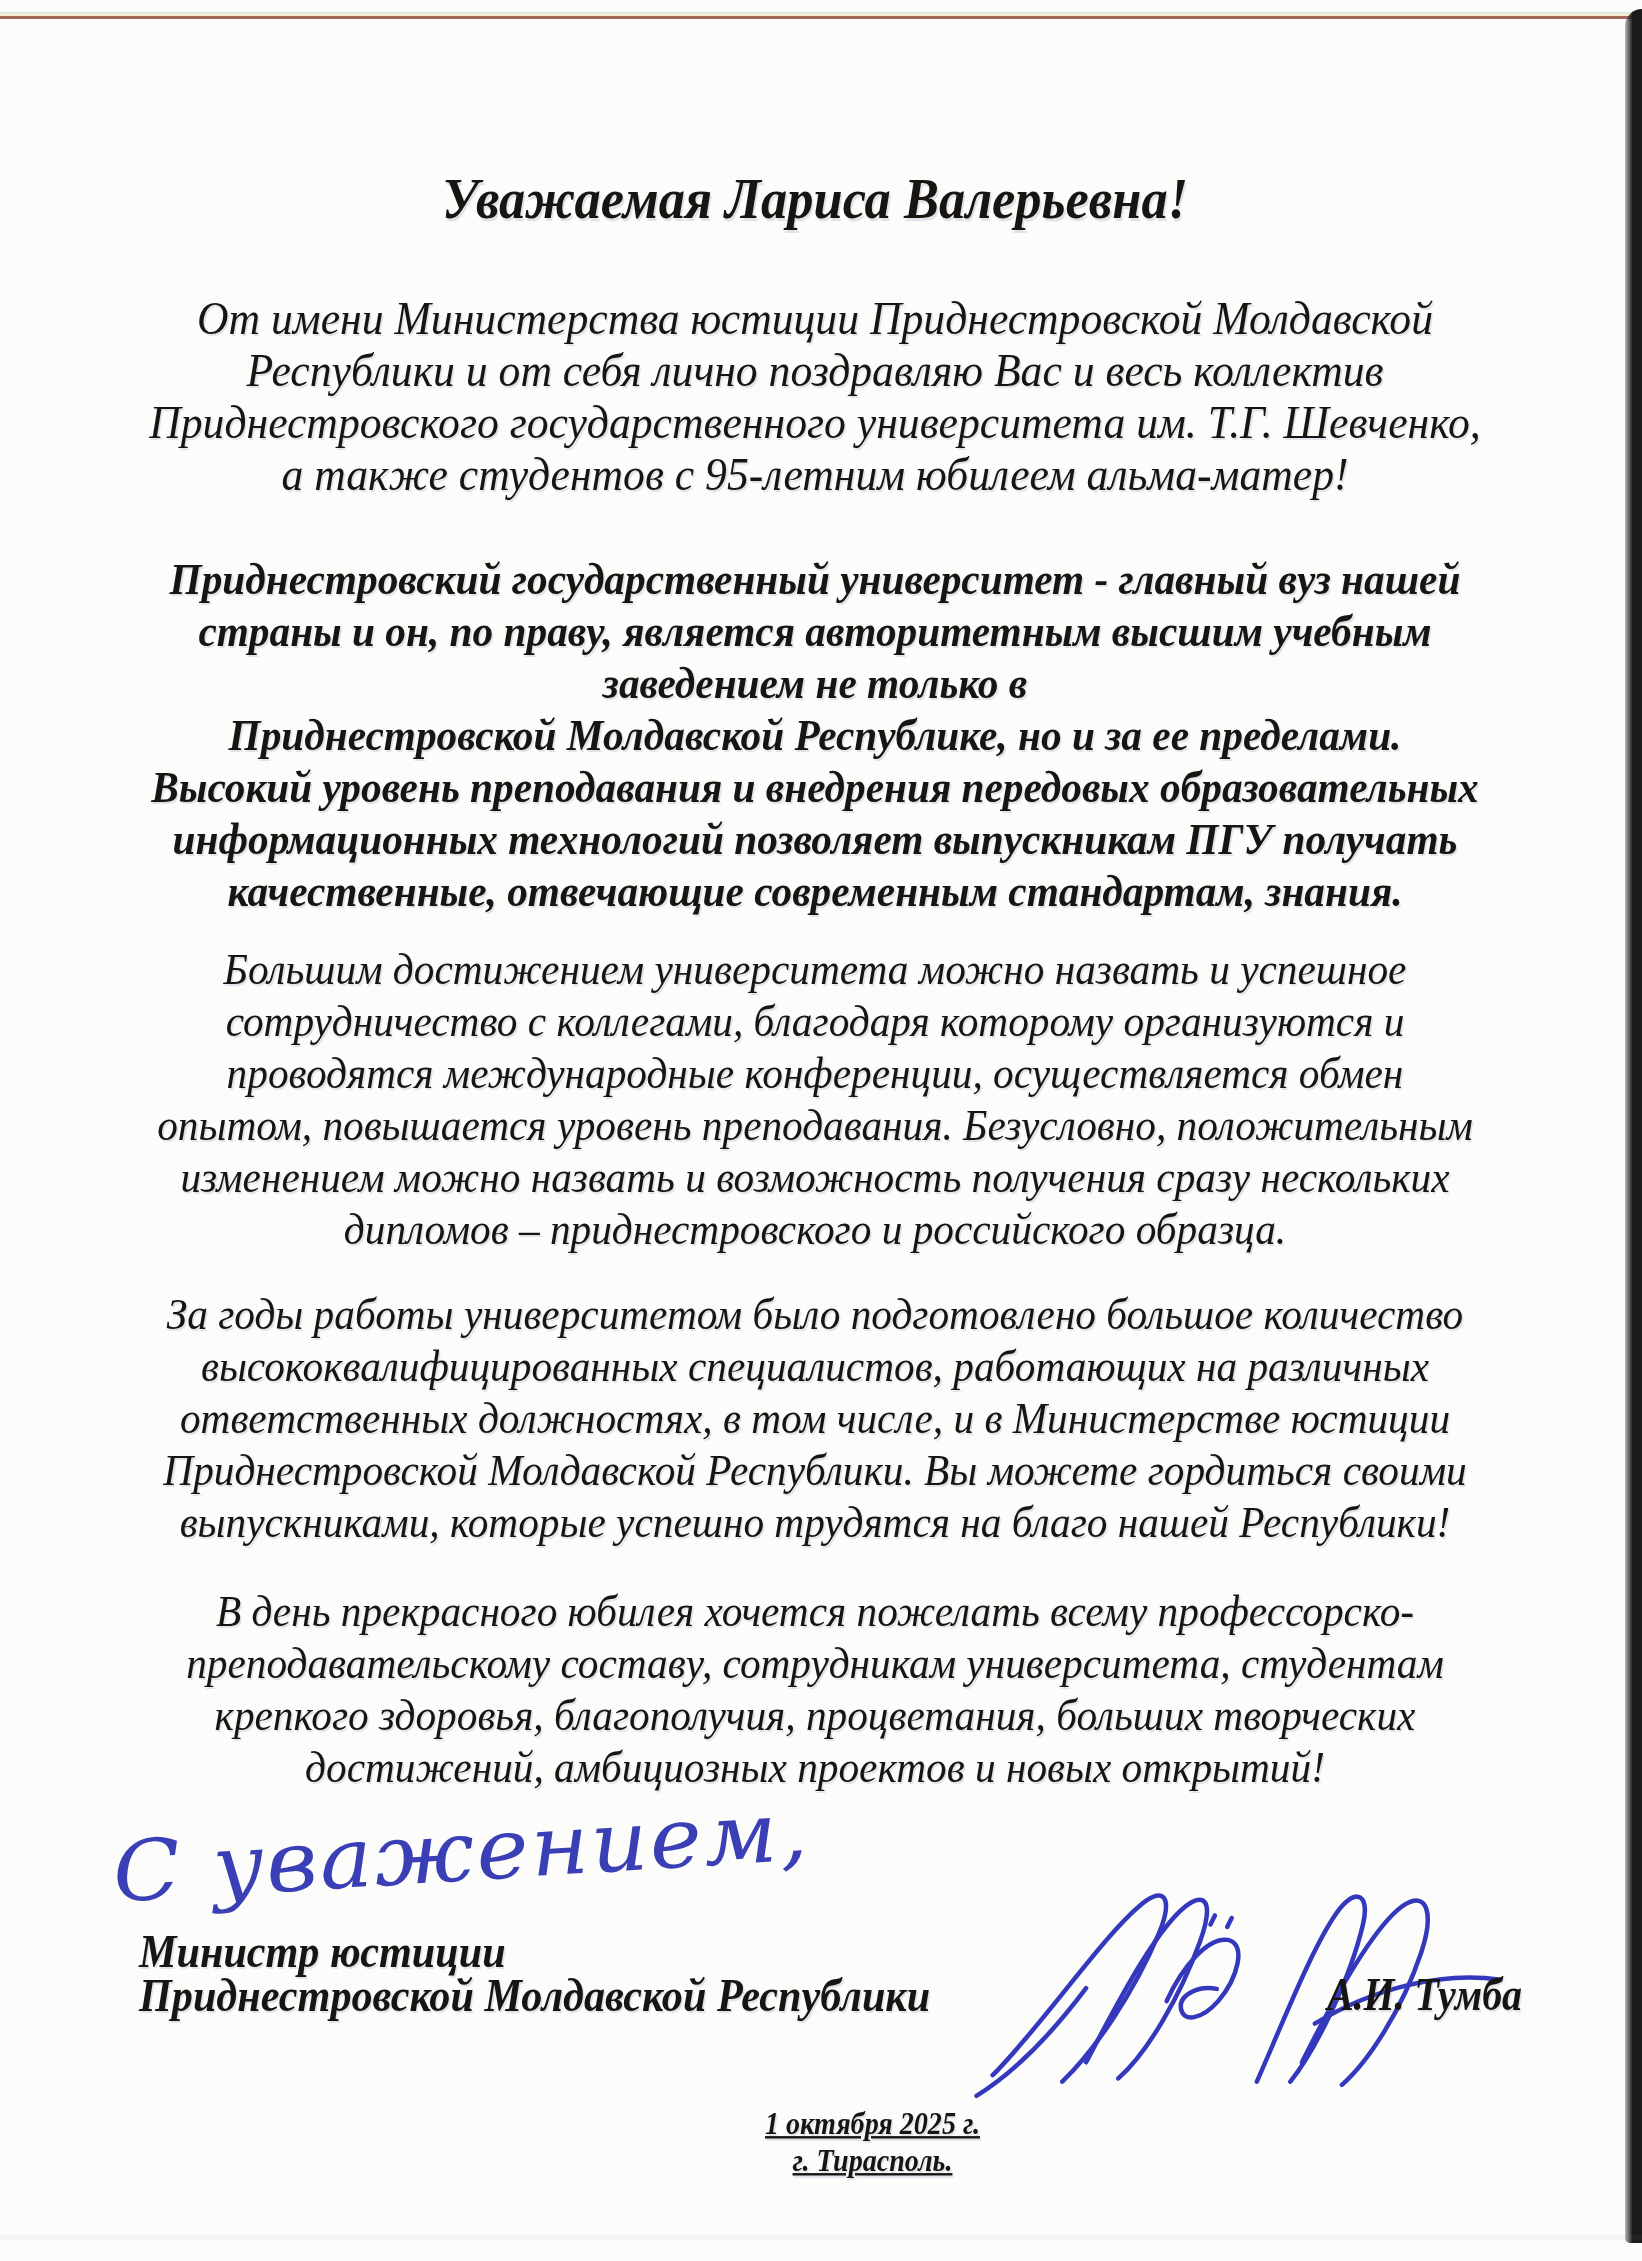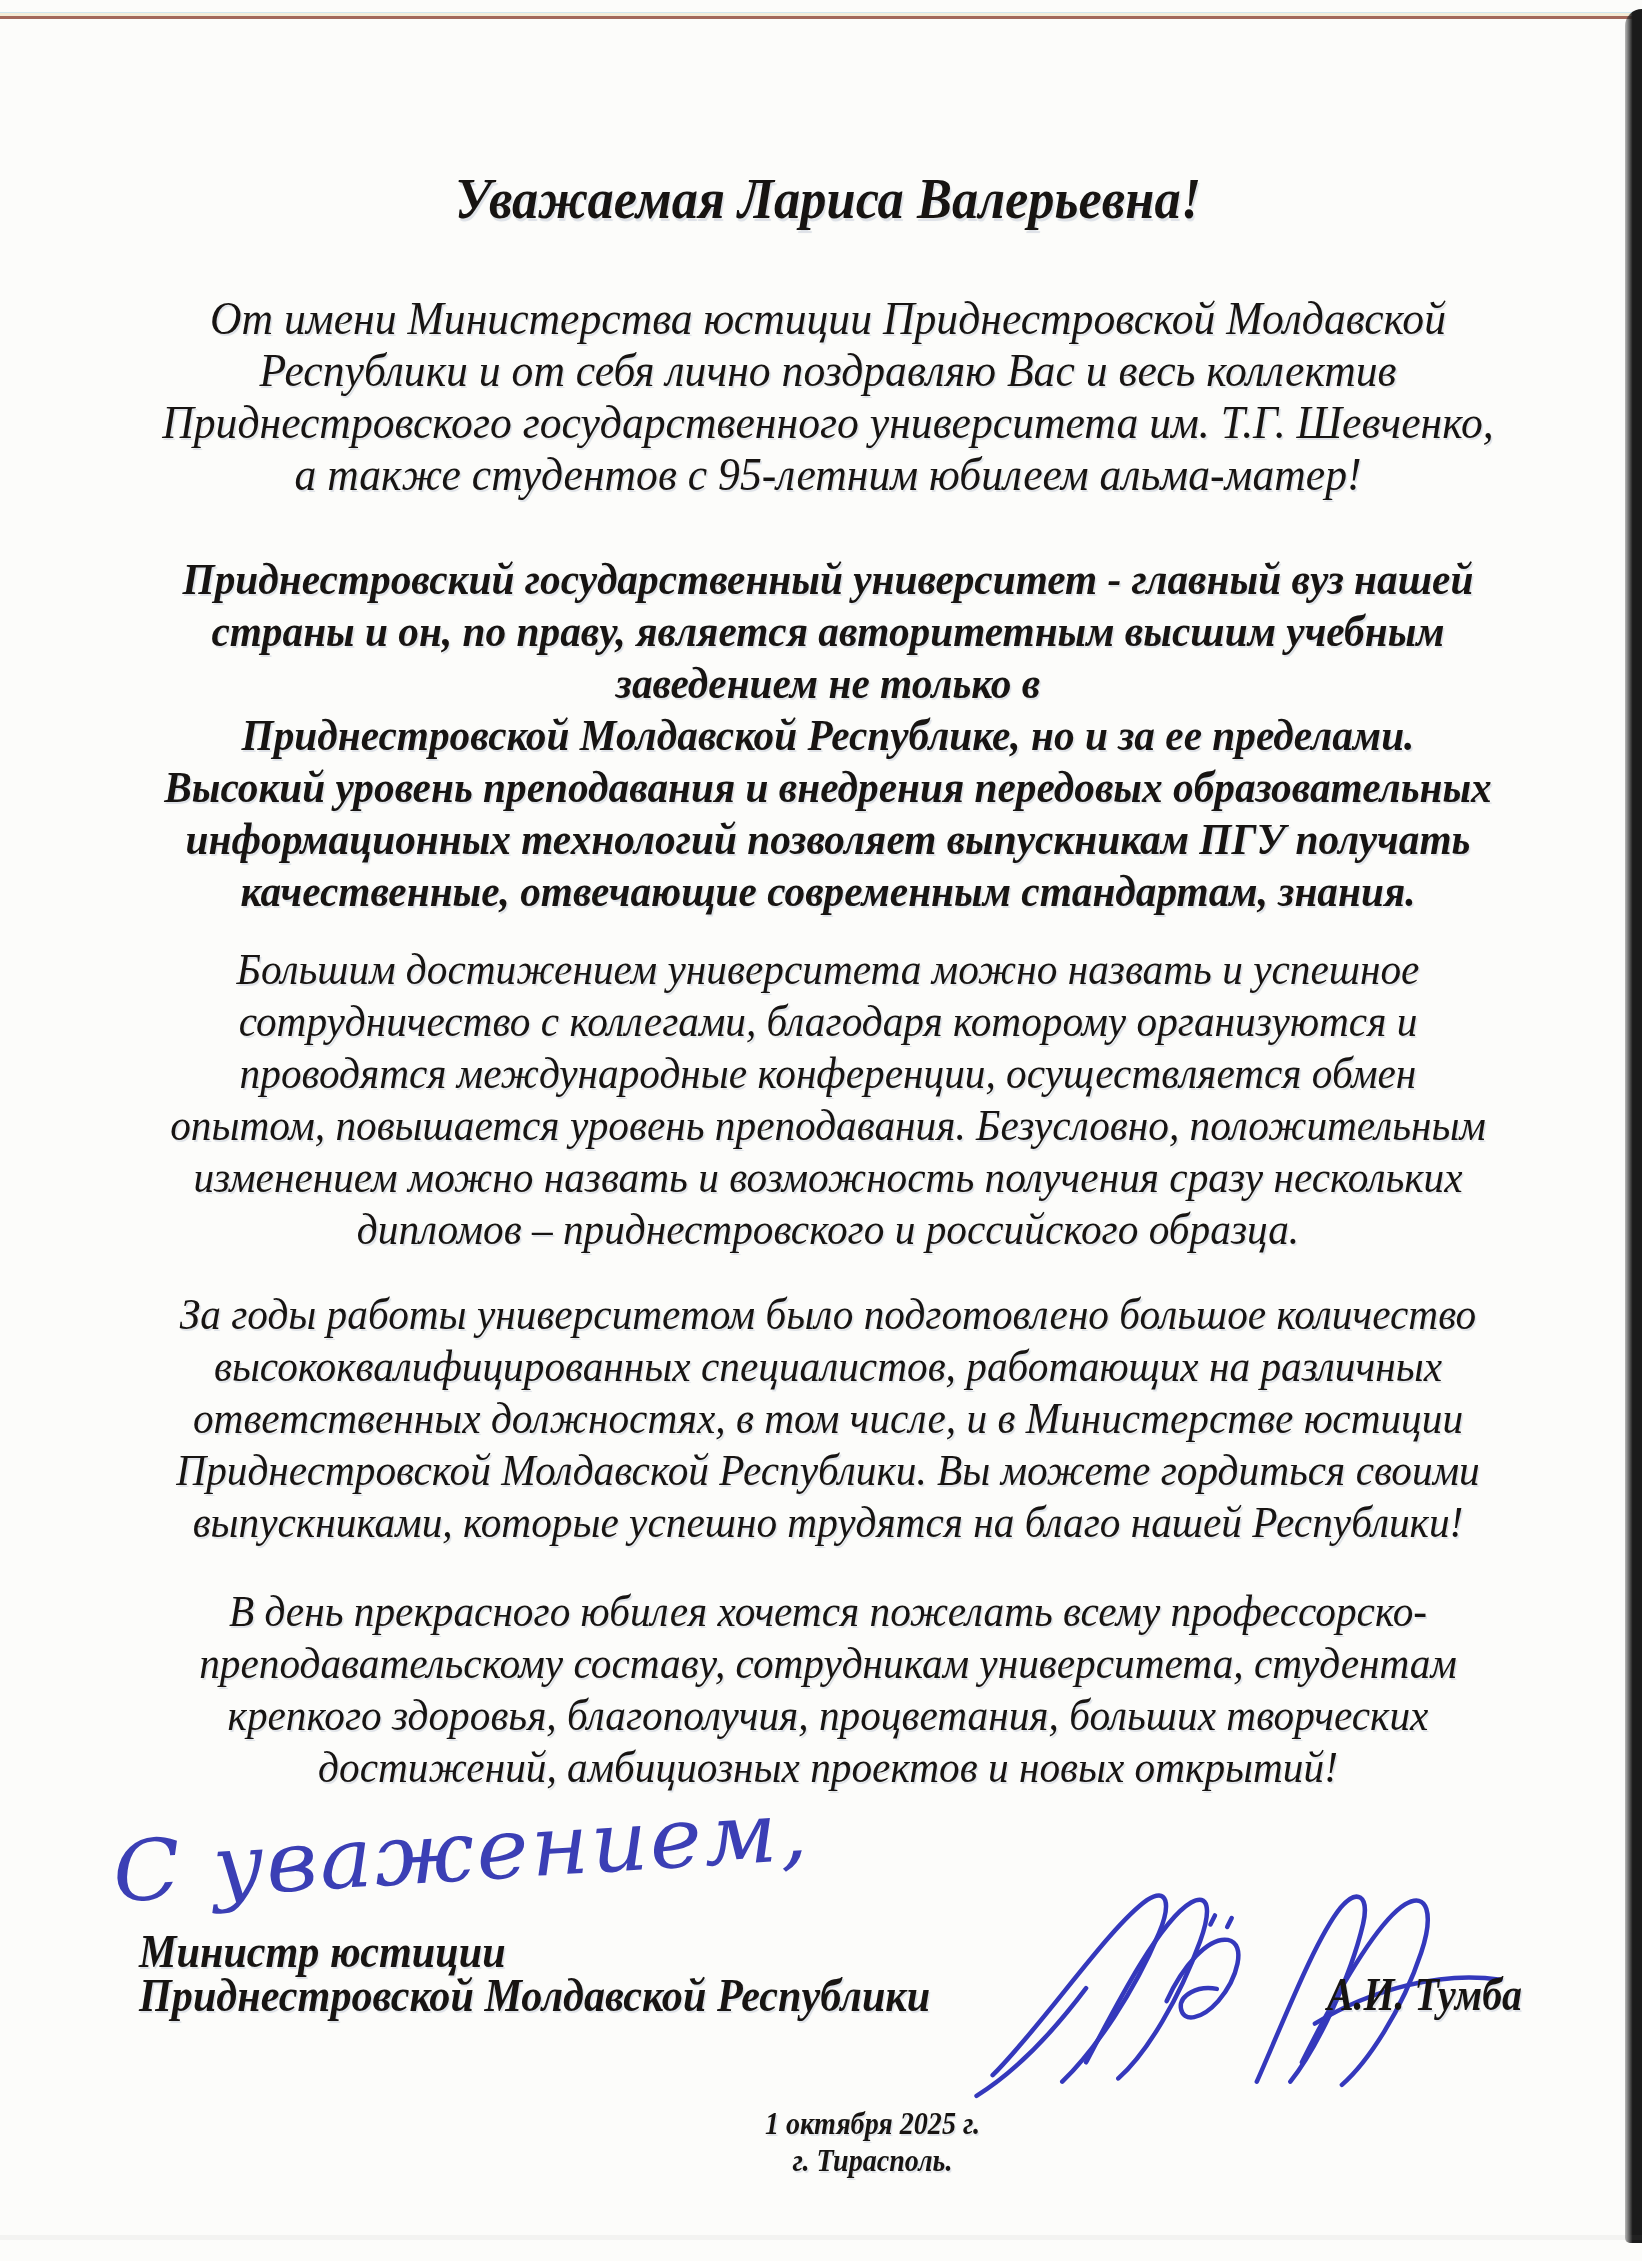--- a/index.html
+++ b/index.html
@@ -12,21 +12,21 @@
   }
   
   .scan-top{position:absolute;left:0;top:12.2px;width:1642px;height:6.4px;
     background:linear-gradient(#cfe6ef 0 1.3px,#f4ecd6 1.3px 4.5px,#a2685a 4.5px 6.4px);}
   .scan-right{position:absolute;left:1625px;top:9px;width:17.4px;height:2234px;
     background:linear-gradient(to right,rgba(60,60,60,.35),#1b1b1b 45%);
     border-top-left-radius:22px;border-bottom-left-radius:6.4px;}
   .scan-bottom{position:absolute;left:0;top:2235px;width:1642px;height:5.2px;
     background:rgba(130,130,130,.07);}
   
-  .para{position:absolute;left:110px;width:1436px;text-align:center;}
+  .para{position:absolute;left:97px;width:1436px;text-align:center;}
   .ln{height:52px;line-height:52px;white-space:nowrap;
       transform:scale(1.18,1.25);transform-origin:center;
       text-shadow:1.3px 1.9px 0.6px rgba(90,110,150,.18);}
   .title{top:174px;font-weight:bold;font-size:43px;}
   .title .ln{transform:scale(1.22,1.32);}
   .p1{top:293px;font-weight:normal;font-size:37px;}
   .p2{top:554px;font-size:35px;font-weight:bold;}
   .p3{top:944px;font-size:35px;}
   .p4{top:1289px;font-size:35px;}
   .p5{top:1586px;font-size:35px;}
@@ -35,21 +35,21 @@
     position:absolute;left:113px;top:1821px;height:103px;line-height:103px;
     font-family:"DejaVu Serif","Liberation Serif",serif;font-style:italic;
     font-size:76px;color:#3b3fb5;white-space:nowrap;letter-spacing:1.9px;
     transform:rotate(-3.5deg) scale(1.16,1.1);transform-origin:left center;
   }
   .minister{position:absolute;left:139px;top:1930px;font-weight:bold;font-size:37px;text-align:left;}
   .minister .ln{height:44px;line-height:44px;transform:scale(1.14,1.25);transform-origin:left center;text-align:left;}
   .signer{position:absolute;left:1289px;top:1971px;width:271px;font-weight:bold;font-size:37px;text-align:center;}
   .signer .ln{height:48px;line-height:48px;transform:scale(1.08,1.25);}
   .sig-wrap{position:absolute;left:954px;top:1869px;width:567px;height:232px;}
-  .datum{position:absolute;left:228px;top:2105px;width:1289px;text-align:center;font-weight:bold;font-size:26px;}
+  .datum{position:absolute;left:228px;top:2105px;width:1289px;text-align:center;font-weight:bold;font-size:26px;text-decoration:underline;}
   .datum .ln{height:37px;line-height:37px;transform:scale(1.08,1.2);}
 </style>
 </head>
 <body>
 
 <div class="page">
 
   <div class="scan-top"></div>
   <div class="scan-right"></div>
   <div class="scan-bottom"></div>

